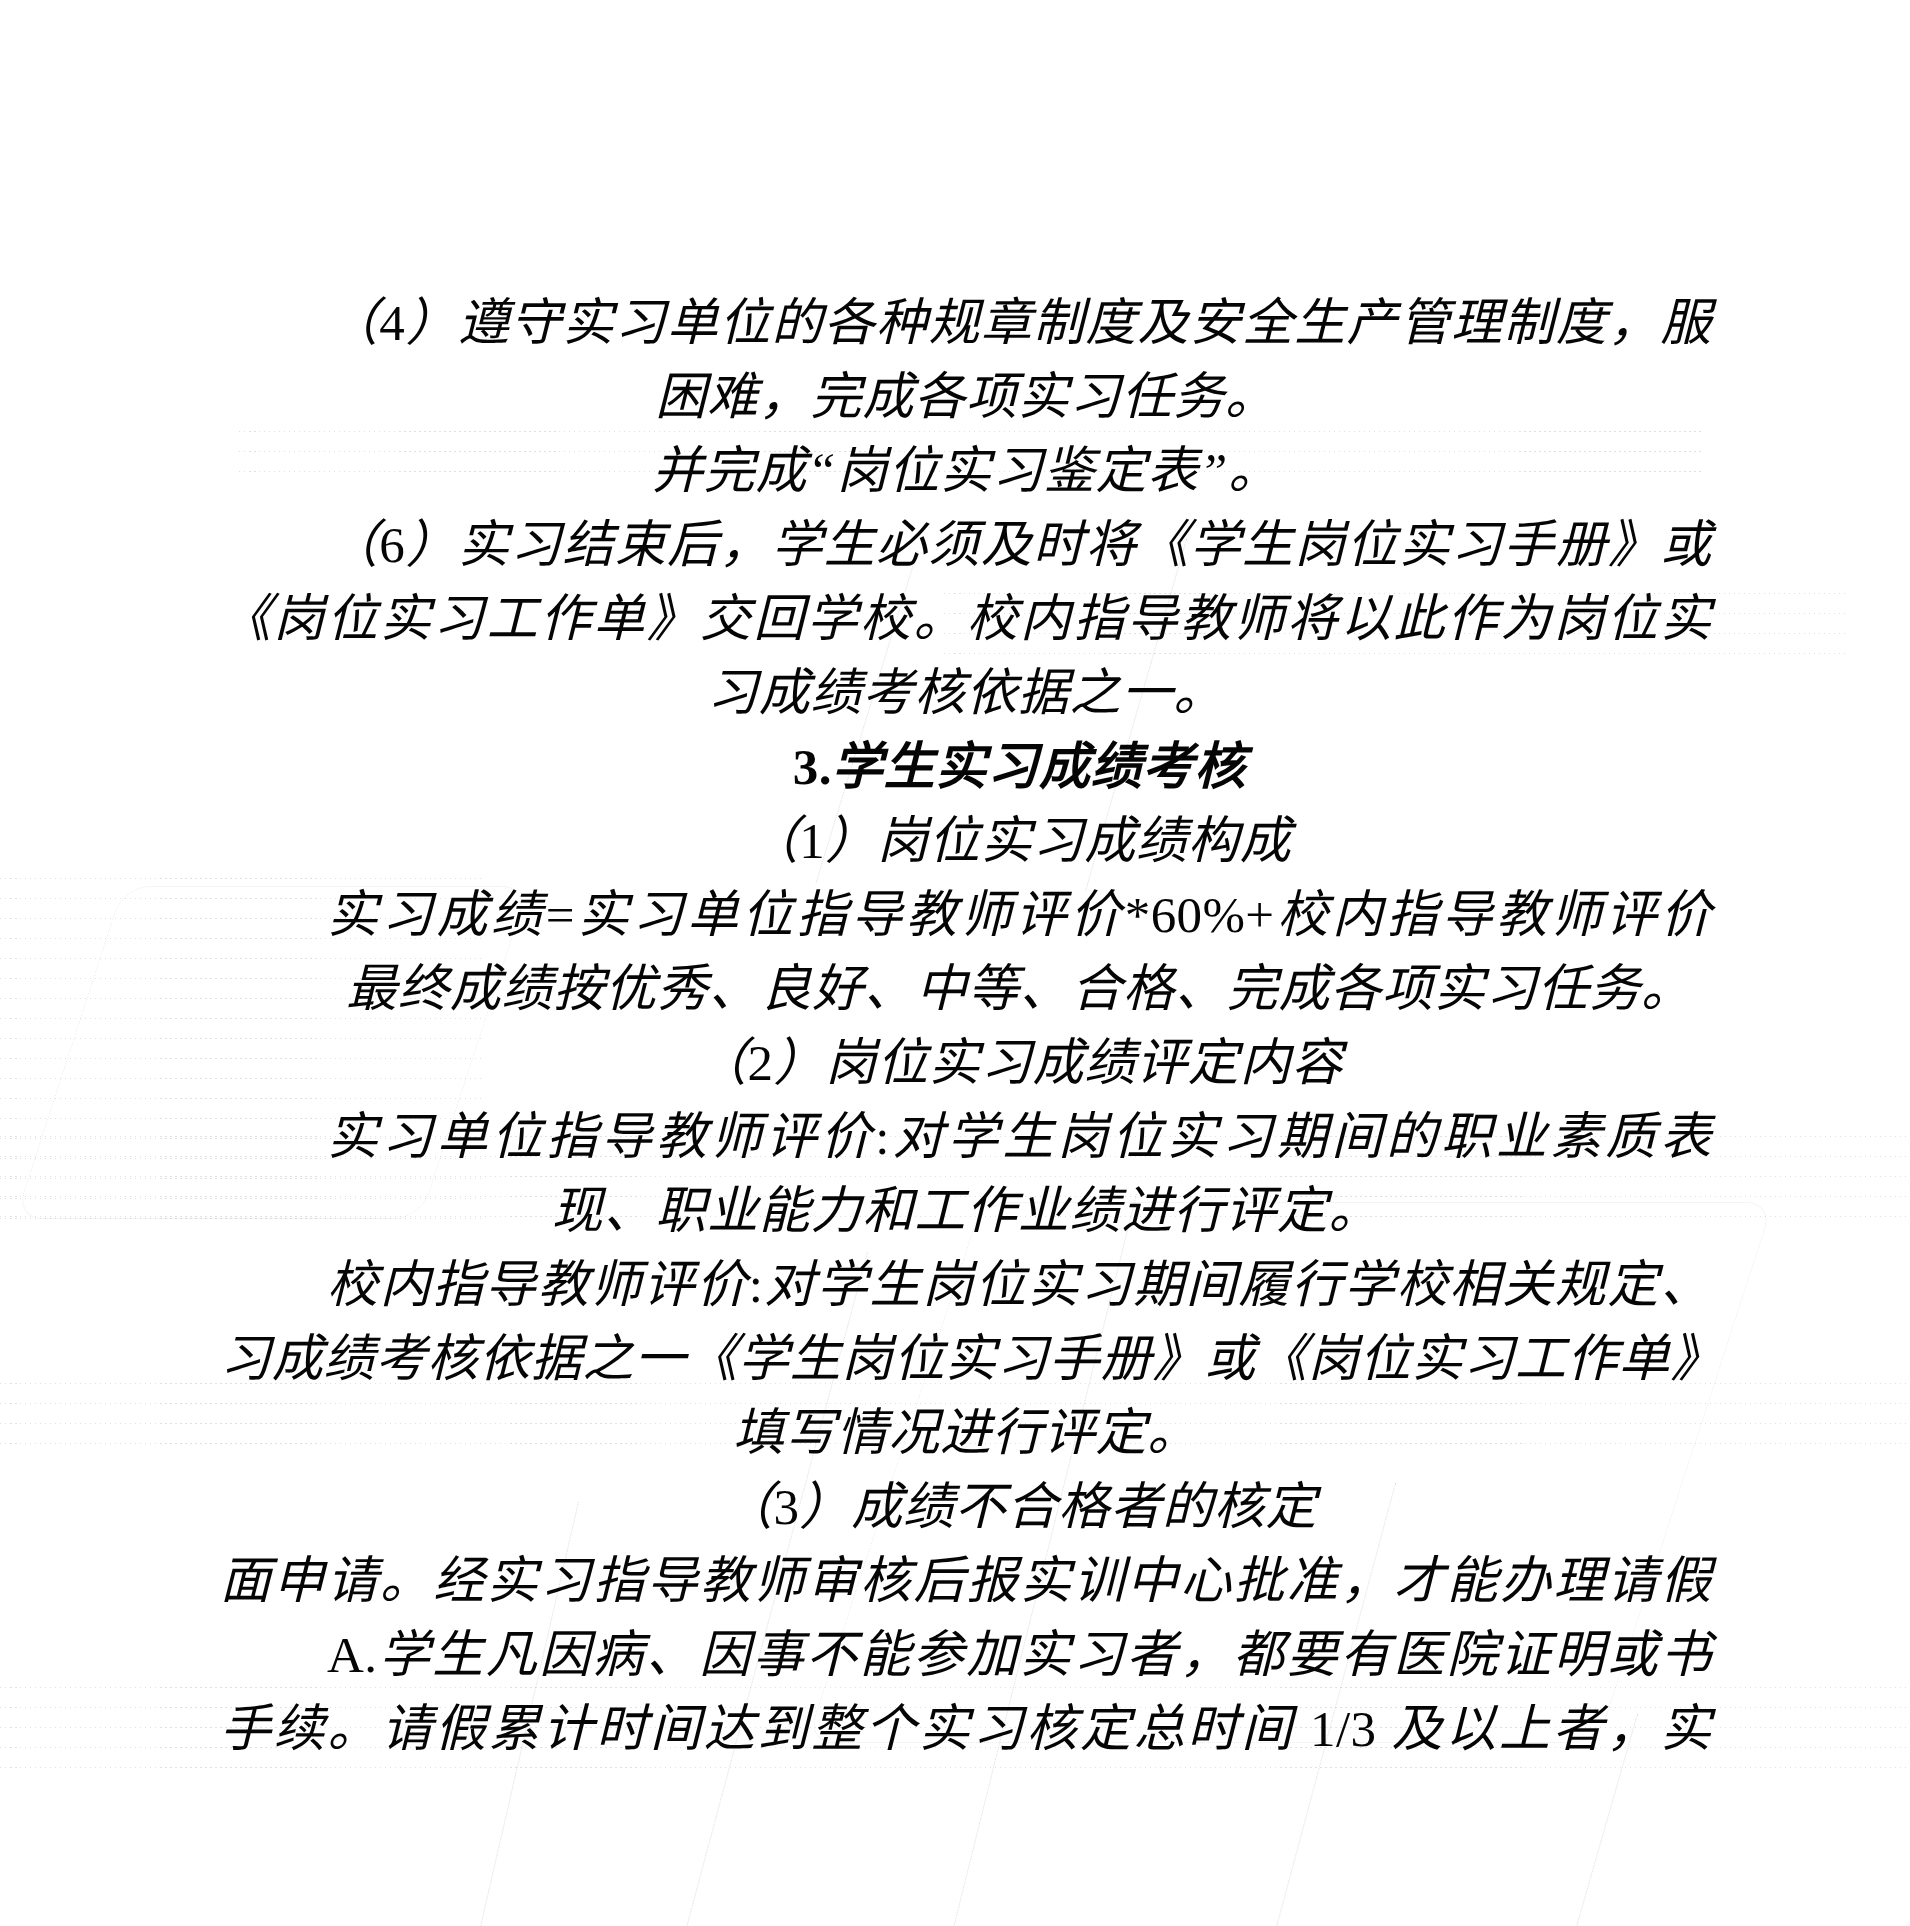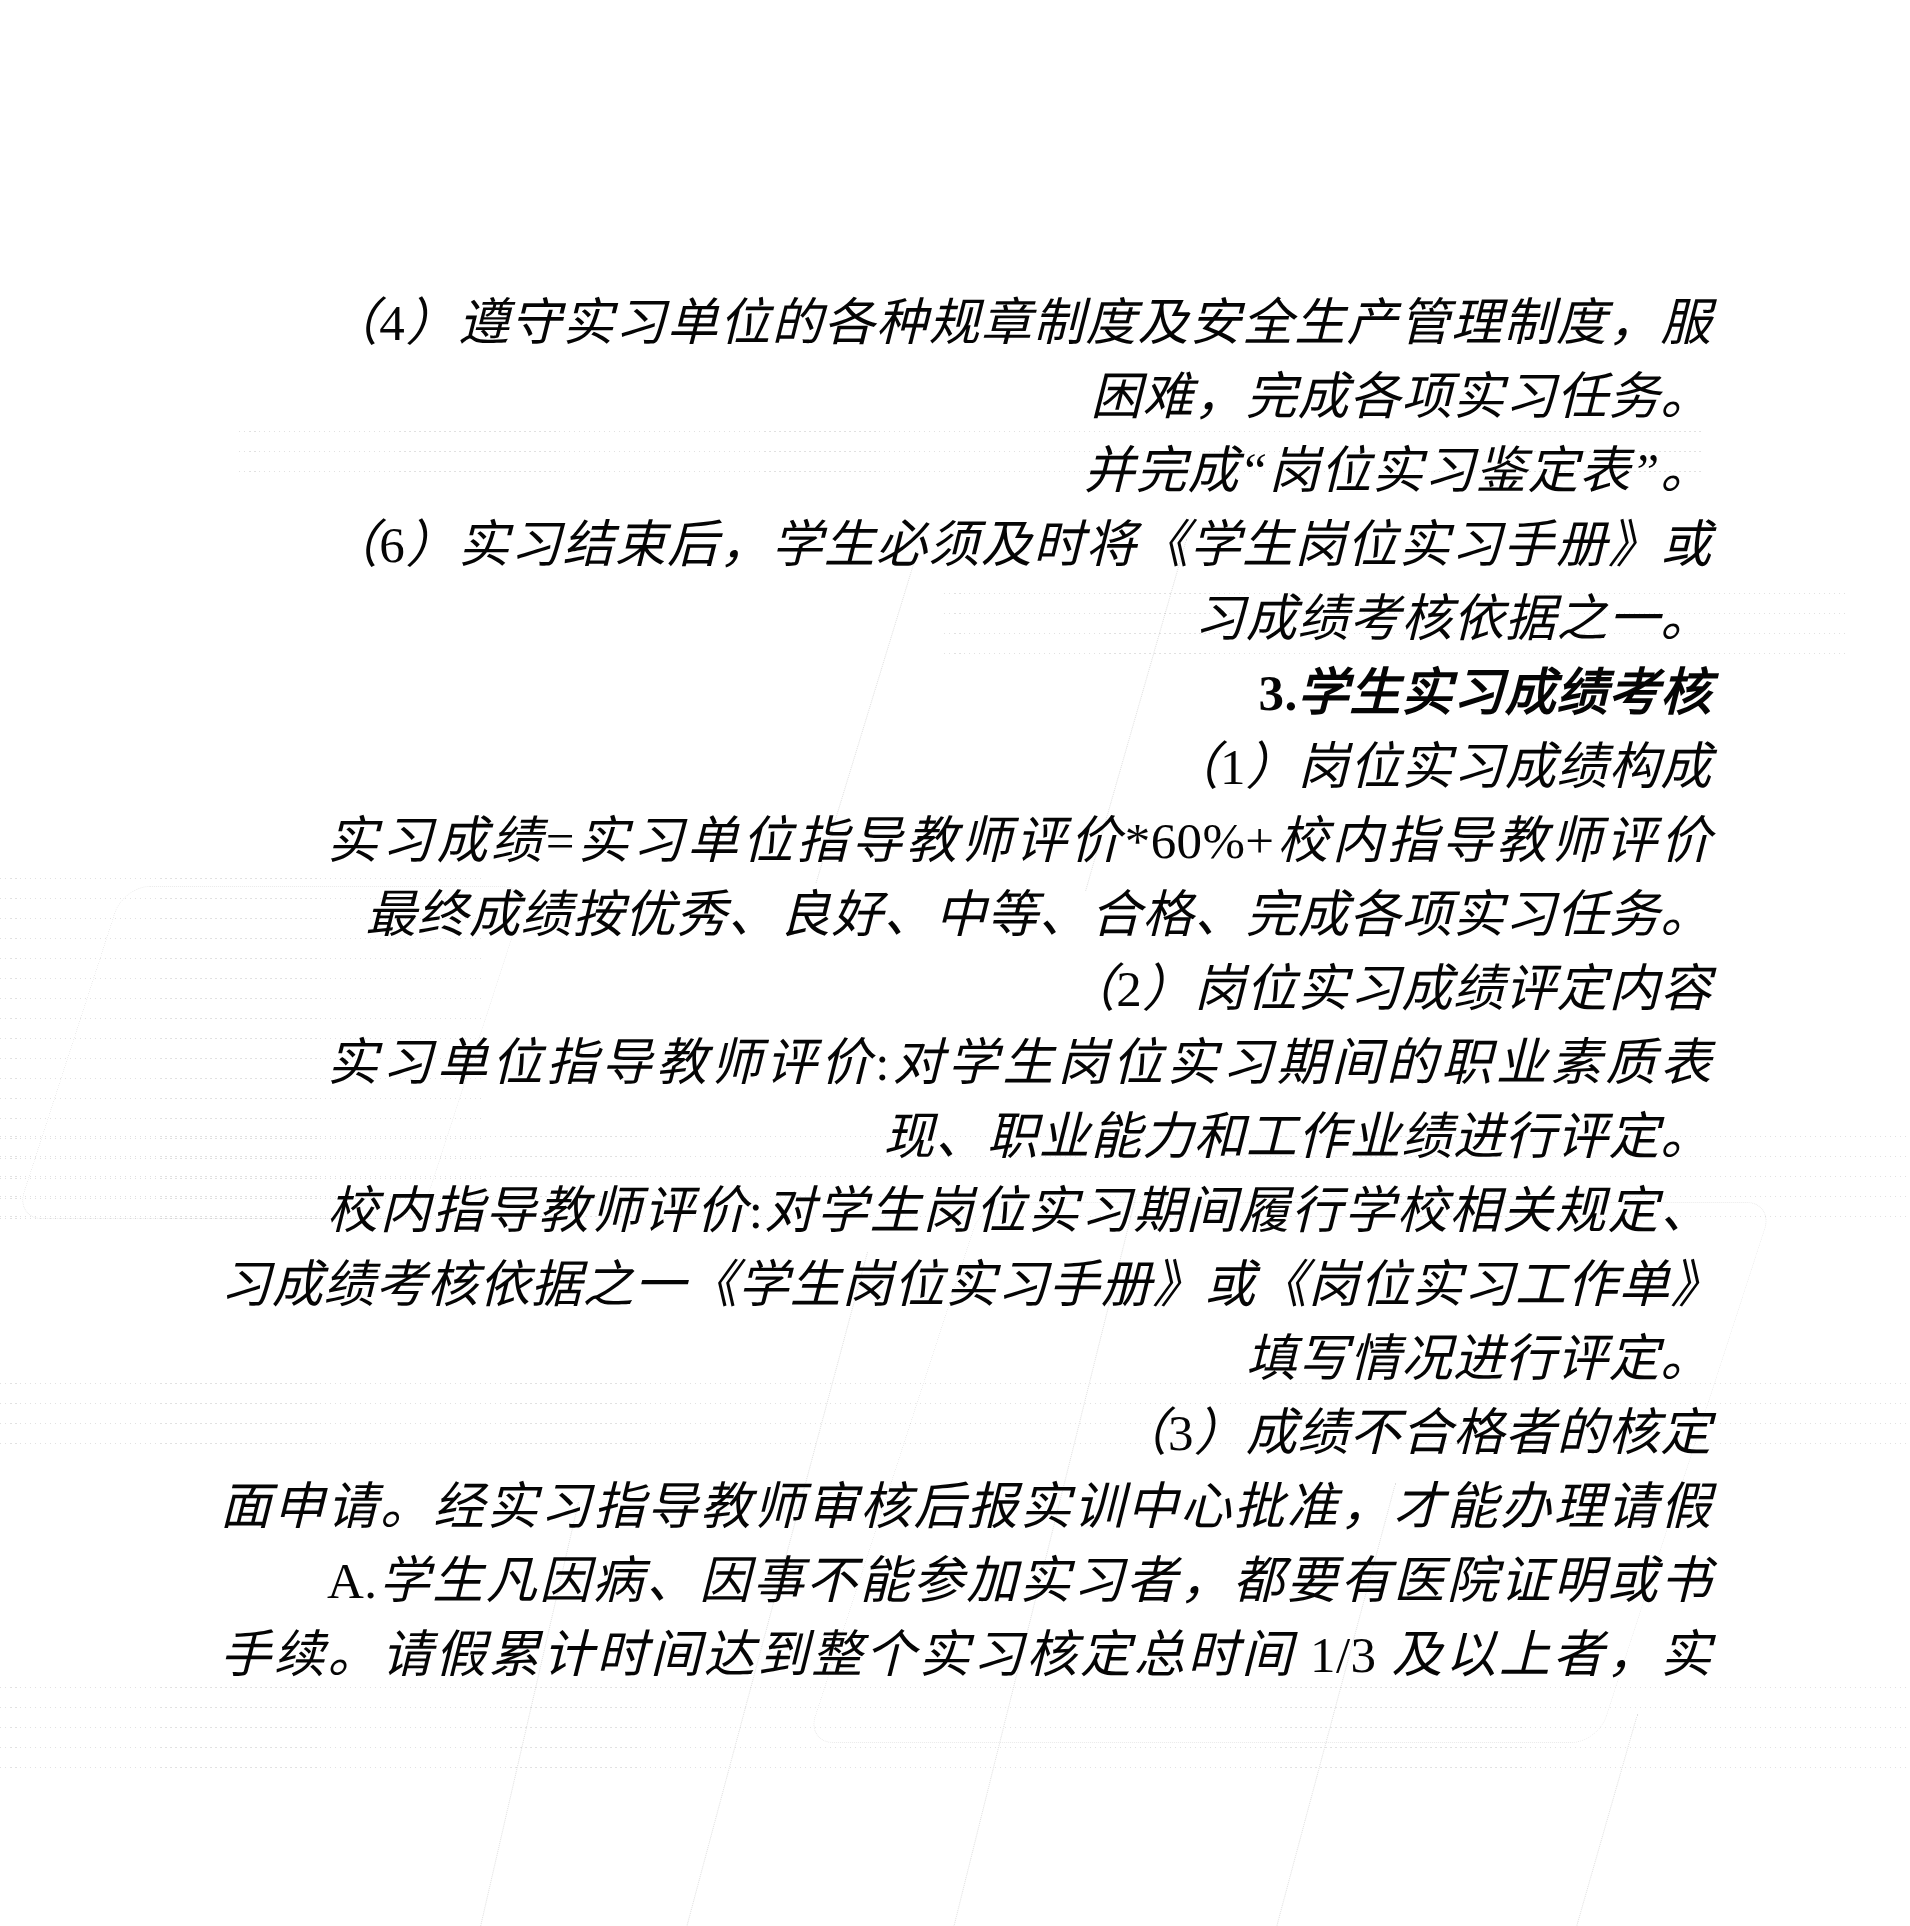--- a/index.html
+++ b/index.html
@@ -16,21 +16,21 @@
     left:220px;top:286px;
     width:1492px;
   }
   .line{
     height:74px;
     line-height:74px;
     font-size:51px;
     letter-spacing:0.8px;
     color:#050505;
     font-style:italic;              
-    text-align:right;
+    text-align:center;
     white-space:nowrap;
   }
   .line.fill{
     white-space:normal;
     text-align:justify;
     text-align-last:justify;
   }
   .line.indent{ text-indent:107px; }
   .line.bold{ font-weight:700;font-family:Liberation Serif, serif; }
   .latin{ font-style:normal; letter-spacing:0.4px; }
@@ -77,20 +77,21 @@
   <div class="wm wm-diag" style="left:578px;top:1502px;height:847px;transform:rotate(13deg);"></div>
 
   <div class="wm wm-box" style="left:69px;top:886px;width:404px;height:331px;"></div>
   <div class="wm wm-box" style="left:894px;top:1202px;width:790px;height:539px;"></div>
 
   <main id="doc-body">
       <div class="line indent fill">（<span class="latin">4</span>）遵守实习单位的各种规章制度及安全生产管理制度，服</div>
       <div class="line">困难，完成各项实习任务。</div>
       <div class="line">并完成“岗位实习鉴定表”。</div>
       <div class="line indent fill">（<span class="latin">6</span>）实习结束后，学生必须及时将《学生岗位实习手册》或</div>
+      <div class="line fill">《岗位实习工作单》交回学校。校内指导教师将以此作为岗位实</div>
       <div class="line">习成绩考核依据之一。</div>
       <div class="line indent bold"><span class="latin">3.</span>学生实习成绩考核</div>
       <div class="line indent">（<span class="latin">1</span>）岗位实习成绩构成</div>
       <div class="line indent fill">实习成绩<span class="latin">=</span>实习单位指导教师评价<span class="latin">*60%+</span>校内指导教师评价</div>
       <div class="line indent">最终成绩按优秀、良好、中等、合格、完成各项实习任务。</div>
       <div class="line indent">（<span class="latin">2</span>）岗位实习成绩评定内容</div>
       <div class="line indent fill">实习单位指导教师评价<span class="latin">:</span>对学生岗位实习期间的职业素质表</div>
       <div class="line">现、职业能力和工作业绩进行评定。</div>
       <div class="line indent fill">校内指导教师评价<span class="latin">:</span>对学生岗位实习期间履行学校相关规定、</div>
       <div class="line fill">习成绩考核依据之一《学生岗位实习手册》或《岗位实习工作单》</div>

